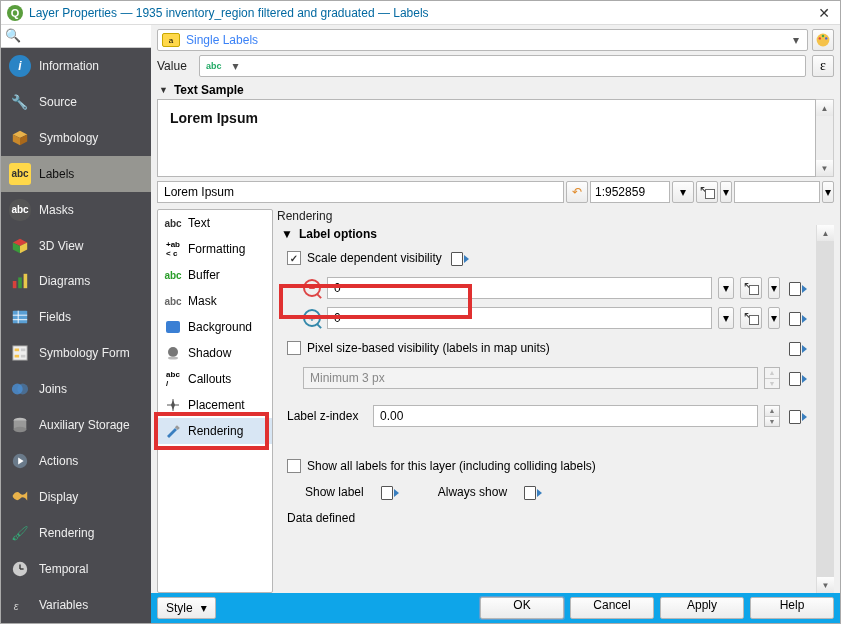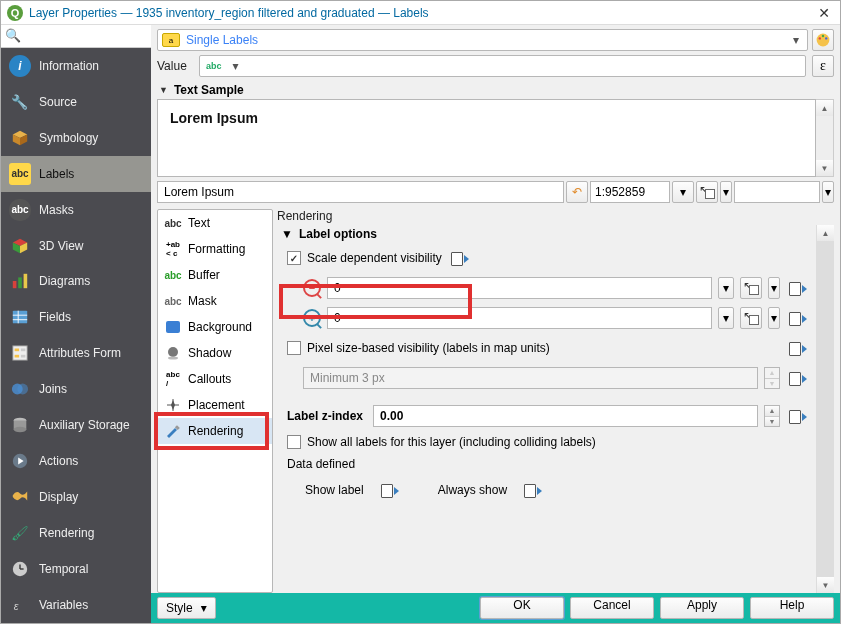--- a/index.html
+++ b/index.html
@@ -99,21 +99,21 @@
   .fieldbox.disabled { background:#f3f3f3; color:#888;}
   .spin { width:16px; display:flex; flex-direction:column; border:1px solid #b7b7b7; height:22px;}
   .spin .sb { flex:1; display:flex; align-items:center; justify-content:center; font-size:7px; background:linear-gradient(#fdfdfd,#e8e8e8); color:#777; cursor:pointer;}
   .spin .sb + .sb { border-top:1px solid #ccc;}
   .spin.disabled .sb { color:#ccc; background:#f3f3f3; cursor:default;}
 
   .indent { padding-left:26px; }
   .sep { height:8px; }
 
   
-  .footer { display:flex; align-items:center; padding:4px 6px; gap:6px; border-top:0; background:#14b8a6;}
+  .footer { display:flex; align-items:center; padding:4px 6px; gap:6px; border-top:0; background:#0ea5e9;}
   .stylebtn { display:flex; align-items:center; border:1px solid #b7b7b7; background:linear-gradient(#fdfdfd,#ececec); height:22px; padding:0 8px; gap:8px; cursor:pointer; border-radius:2px;}
   .btn { width:84px; height:22px; border:1px solid #b7b7b7; background:linear-gradient(#fdfdfd,#ececec); display:flex; justify-content:center; cursor:pointer; border-radius:2px;}
   .btn.primary { box-shadow:0 0 0 1px #5a9fd4; }
 
   
   .svg-wrench::before{content:"🔧"; font-size:14px;}
   .svg-cube { width:18px; height:18px; display:block;}
   .svg-paint::before{ content:"🖌"; font-size:14px; color:#3a7;}
   .override-icon { width:16px; height:14px; display:inline-block; position:relative;}
   .override-icon::before { content:""; position:absolute; left:0; top:1px; width:10px; height:12px; border:1px solid #555; border-radius:1px; background:#fff;}
@@ -201,21 +201,21 @@
     <div class="sidebar-item">
       <div class="sicon">
         <svg class="svg-cube" viewBox="0 0 20 20">
             <rect x="2" y="2" width="16" height="16" fill="#eee" stroke="#888"></rect>
             <rect x="4" y="5" width="5" height="3" fill="#f5c24a"></rect>
             <rect x="4" y="12" width="5" height="3" fill="#f5c24a"></rect>
             <rect x="11" y="5" width="5" height="3" fill="#ccc"></rect>
             <rect x="11" y="12" width="5" height="3" fill="#ccc"></rect>
           </svg>
       </div>
-      <div class="label">Attributes Form</div>
+      <div class="label">Symbology Form</div>
     </div>
     <div class="sidebar-item">
       <div class="sicon">
         <svg class="svg-cube" viewBox="0 0 20 20">
             <circle cx="7" cy="10" r="6" fill="#4a8fd4" opacity="0.8"></circle>
             <circle cx="13" cy="10" r="6" fill="#4a8fd4" opacity="0.5"></circle>
           </svg>
       </div>
       <div class="label">Joins</div>
     </div>
@@ -456,52 +456,52 @@
                   <div class="sb">▲</div>
                   <div class="sb">▼</div>
                 </div>
               <div class="iconbtn">
                   <span class="override-icon"></span>
                 </div>
             </div>
 
             <div class="sep"></div>
 
-            <div class="row" style="padding-left:10px;font-weight:bold;">
+            <div class="row" style="padding-left:10px;">
               <span style="width:80px;">Label z-index</span>
               <div class="fieldbox">
                   <span>0.00</span>
                 </div>
               <div class="spin">
                   <div class="sb">▲</div>
                   <div class="sb">▼</div>
                 </div>
               <div class="iconbtn">
                   <span class="override-icon"></span>
                 </div>
             </div>
 
-            <div class="row" style="padding-left:10px;">
+            <div class="row" style="padding-left:10px;margin-top:24px;">
               <div class="chk"></div>
               <span>Show all labels for this layer (including colliding labels)</span>
             </div>
 
+            <div class="row" style="padding-left:28px; gap:14px;">
+              <span>Show label</span>
+              <div class="iconbtn">
+                  <span class="override-icon"></span>
+                </div>
+              <span style="width:10px;"></span>
+              <span>Always show</span>
+              <div class="iconbtn">
+                  <span class="override-icon"></span>
+                </div>
+            </div>
             <div class="row" style="padding-left:10px;">
               <span>Data defined</span>
-            </div>
-            <div class="row" style="padding-left:28px; gap:14px;">
-              <span>Show label</span>
-              <div class="iconbtn">
-                  <span class="override-icon"></span>
-                </div>
-              <span style="width:10px;"></span>
-              <span>Always show</span>
-              <div class="iconbtn">
-                  <span class="override-icon"></span>
-                </div>
             </div>
           </div>
           <div class="rendervscroll">
             <div class="arr">▲</div>
             <div class="thumb"></div>
             <div class="arr">▼</div>
           </div>
         </div>
       </div>
     </div>

